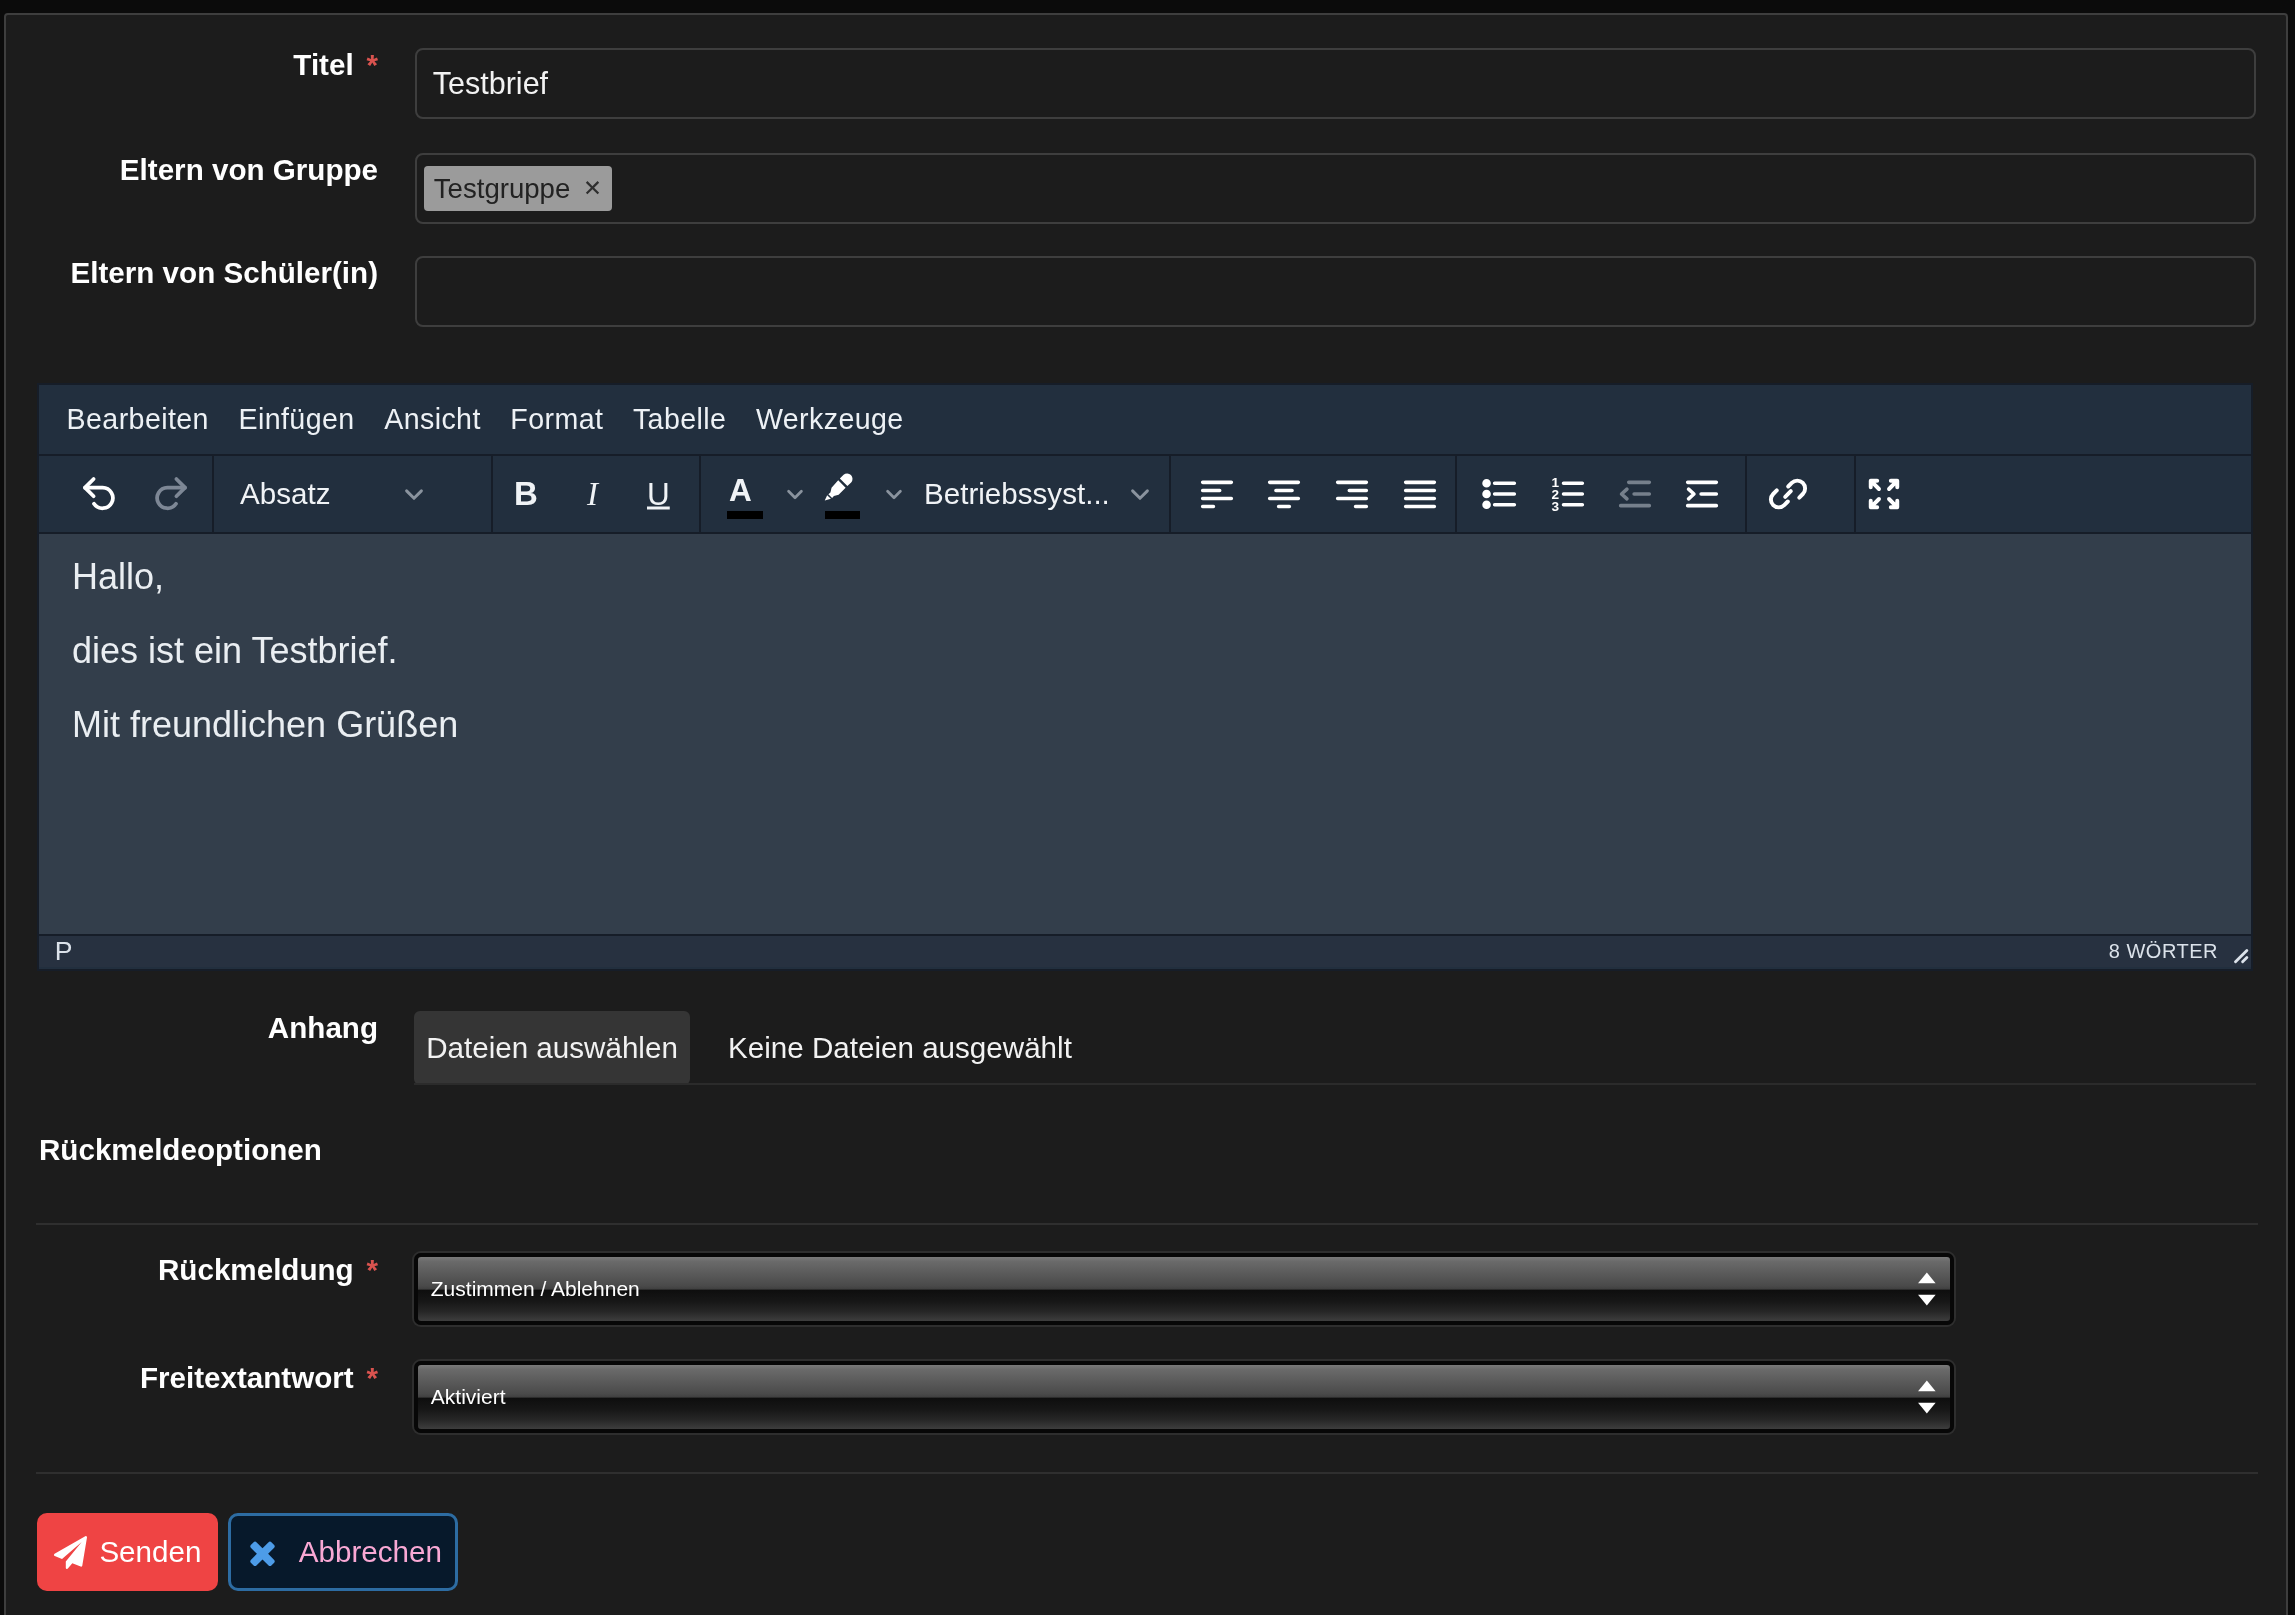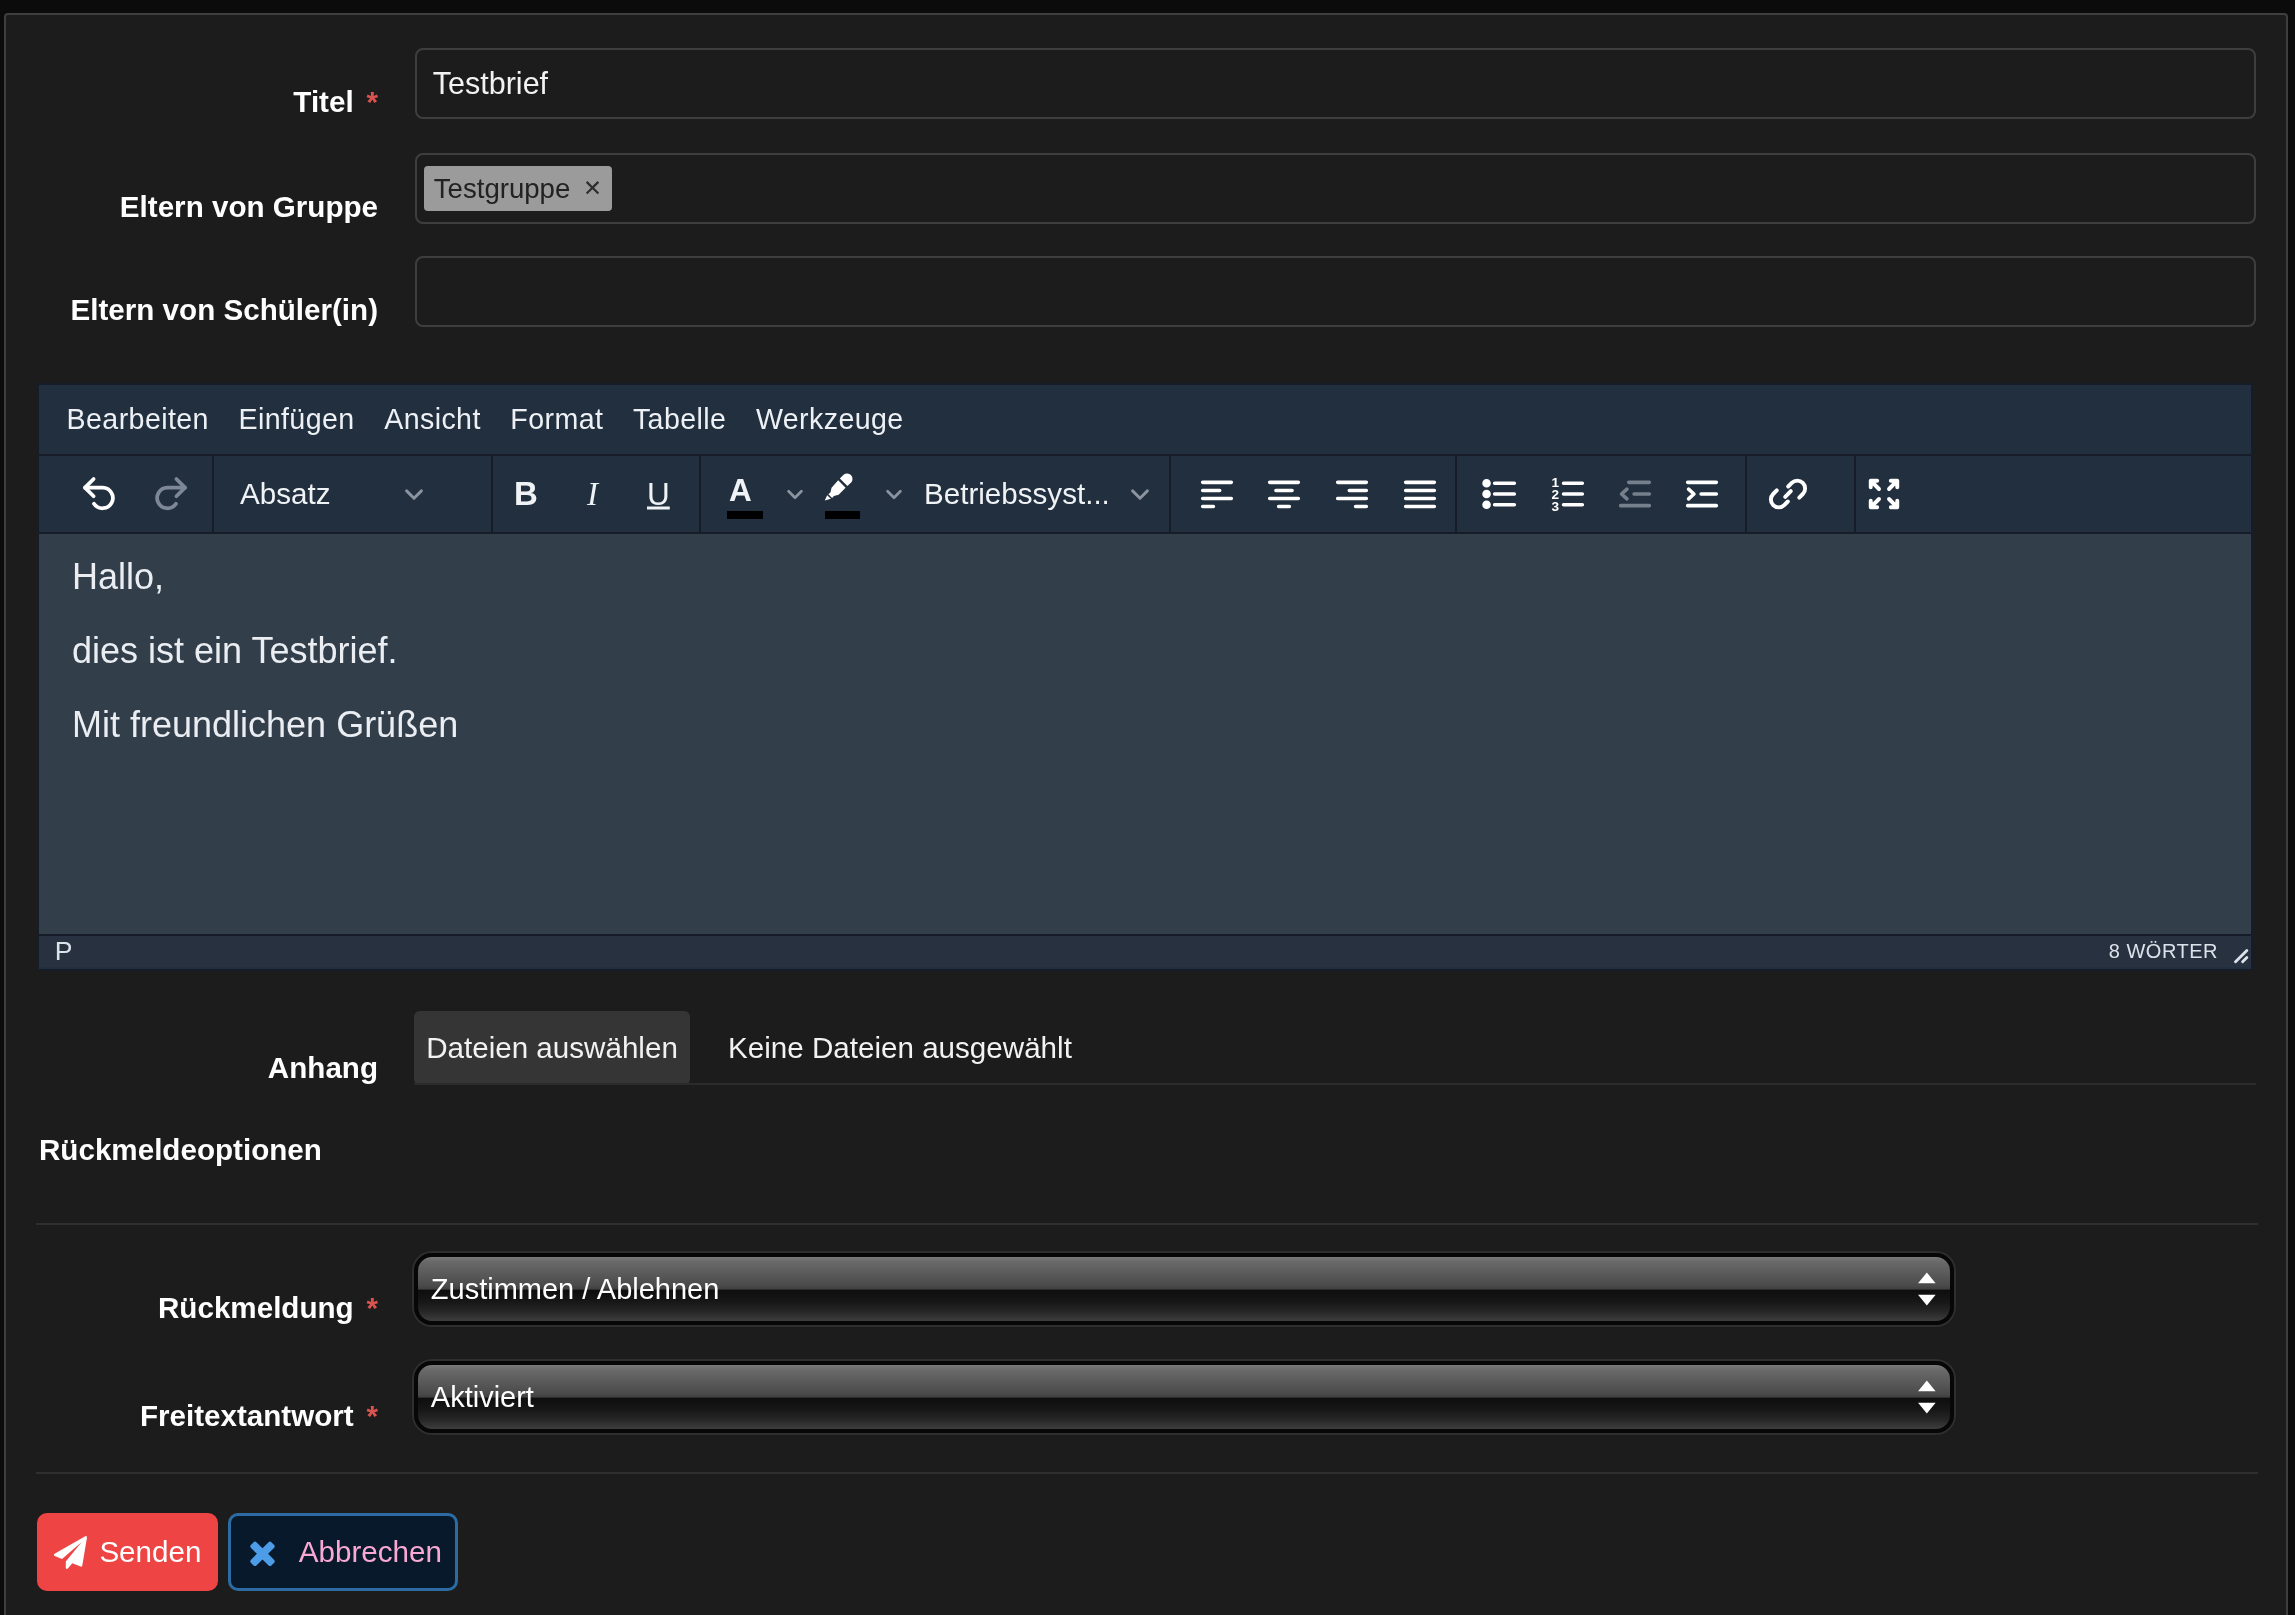--- a/index.html
+++ b/index.html
@@ -1,21 +1,21 @@
 <!DOCTYPE html>
 <html><head>
 <meta charset="utf-8">
 <style>
 * { margin:0; padding:0; box-sizing:border-box; }
 html,body { width:2295px; height:1616px; background:#0b0b0b; overflow:hidden; }
 body { font-family:"Liberation Sans", sans-serif; position:relative; }
 #panel { position:absolute; left:3.9px; top:12.8px; width:2284px; height:1675px;
   border:2px solid #3e3e3e; border-radius:3.9px; background:#1c1c1c; }
 .abs { position:absolute; }
-.lblbox { position:absolute; left:37px; width:341px; display:flex; align-items:flex-end; justify-content:flex-end; color:#fff; font-weight:bold; font-size:29.6px; }
+.lblbox { position:absolute; left:37px; width:341px; display:flex; align-items:flex-start; justify-content:flex-end; color:#fff; font-weight:bold; font-size:29.6px; }
 .req { color:#d9534f; margin-left:12.8px; }
 .input { position:absolute; left:415px; width:1841px; height:71px; border:2px solid #3e3e3e; border-radius:7.9px; background:transparent; color:#f2f2f2; font-size:30.5px; display:flex; align-items:center; padding-left:15.8px; }
 .chip { background:#9b9b9b; color:#222; border-radius:3.9px; height:45px; display:flex; align-items:center; padding:0 9.9px; font-size:27.6px; }
 .chip .x { color:#2e2e2e; font-size:22.7px; margin-left:12.8px; }
 
 
 #editor { position:absolute; left:37px; top:383px; width:2216px; height:588px;
   background:#222f3e; border:2px solid #161d28; }
 #menubar { height:69px; display:flex; align-items:center; padding-left:27.6px; color:#edf1f5; font-size:28.6px; }
 #menubar span { margin-right:29.6px; letter-spacing:0.4px;text-align:right; }
@@ -31,25 +31,25 @@
 #statusbar .wc { font-size:20px; letter-spacing:0.5px; margin-left:auto; margin-right:33px; }
 
 
 #filebtn { position:absolute; left:414px; top:1011px; width:276px; height:74px; background:#353535; border-radius:5.9px; color:#f2f2f2; font-size:29.6px; display:flex; align-items:center; justify-content:center; }
 #filetext { position:absolute; left:716px; top:1011px; height:74px; display:flex; align-items:center; color:#f2f2f2; font-size:29.6px;margin-left:12px; }
 #fileline { position:absolute; left:414px; top:1083px; width:1842px; height:2px; background:#2b2b2b; }
 
 #rmhead { position:absolute; left:39px; top:1133px; color:#fff; font-weight:bold; font-size:29.6px; }
 .hr { position:absolute; left:36px; width:2222px; height:2px; background:#2f2f2f; }
 
-.selectbox { position:absolute; left:414px; width:1540px; height:72px; border-radius:18px;
+.selectbox { position:absolute; left:414px; width:1540px; height:72px; border-radius:7px;
   border:4.9px solid #070707;
   box-shadow:0 0 0 2px #2e2e2e;
   background:linear-gradient(180deg,#7a7a7a 0%,#6a6a6a 7%,#4a4a4a 45%,#404040 50%,#0e0e0e 52%,#171717 70%,#262626 85%,#3e3e3e 100%);
-  color:#fff; font-size:29px; display:flex; align-items:center; padding-left:12.8px; }
+  color:#fff; font-size:21px; display:flex; align-items:center; padding-left:12.8px; }
 .spin { position:absolute; right:12.8px; top:50%; transform:translateY(-50%); }
 
 .btn { position:absolute; top:1513px; height:78px; border-radius:9.9px; display:flex; align-items:center; justify-content:center; font-size:29.6px; }
 #send { left:37px; width:181px; background:#ef4444; color:#fff; }
 #cancel { left:228px; width:230px; background:#07192b; border:3px solid #2d6ca2; color:#f9a8d4; }
 </style>
 </head>
 <body>
 <div id="panel"></div>
 

